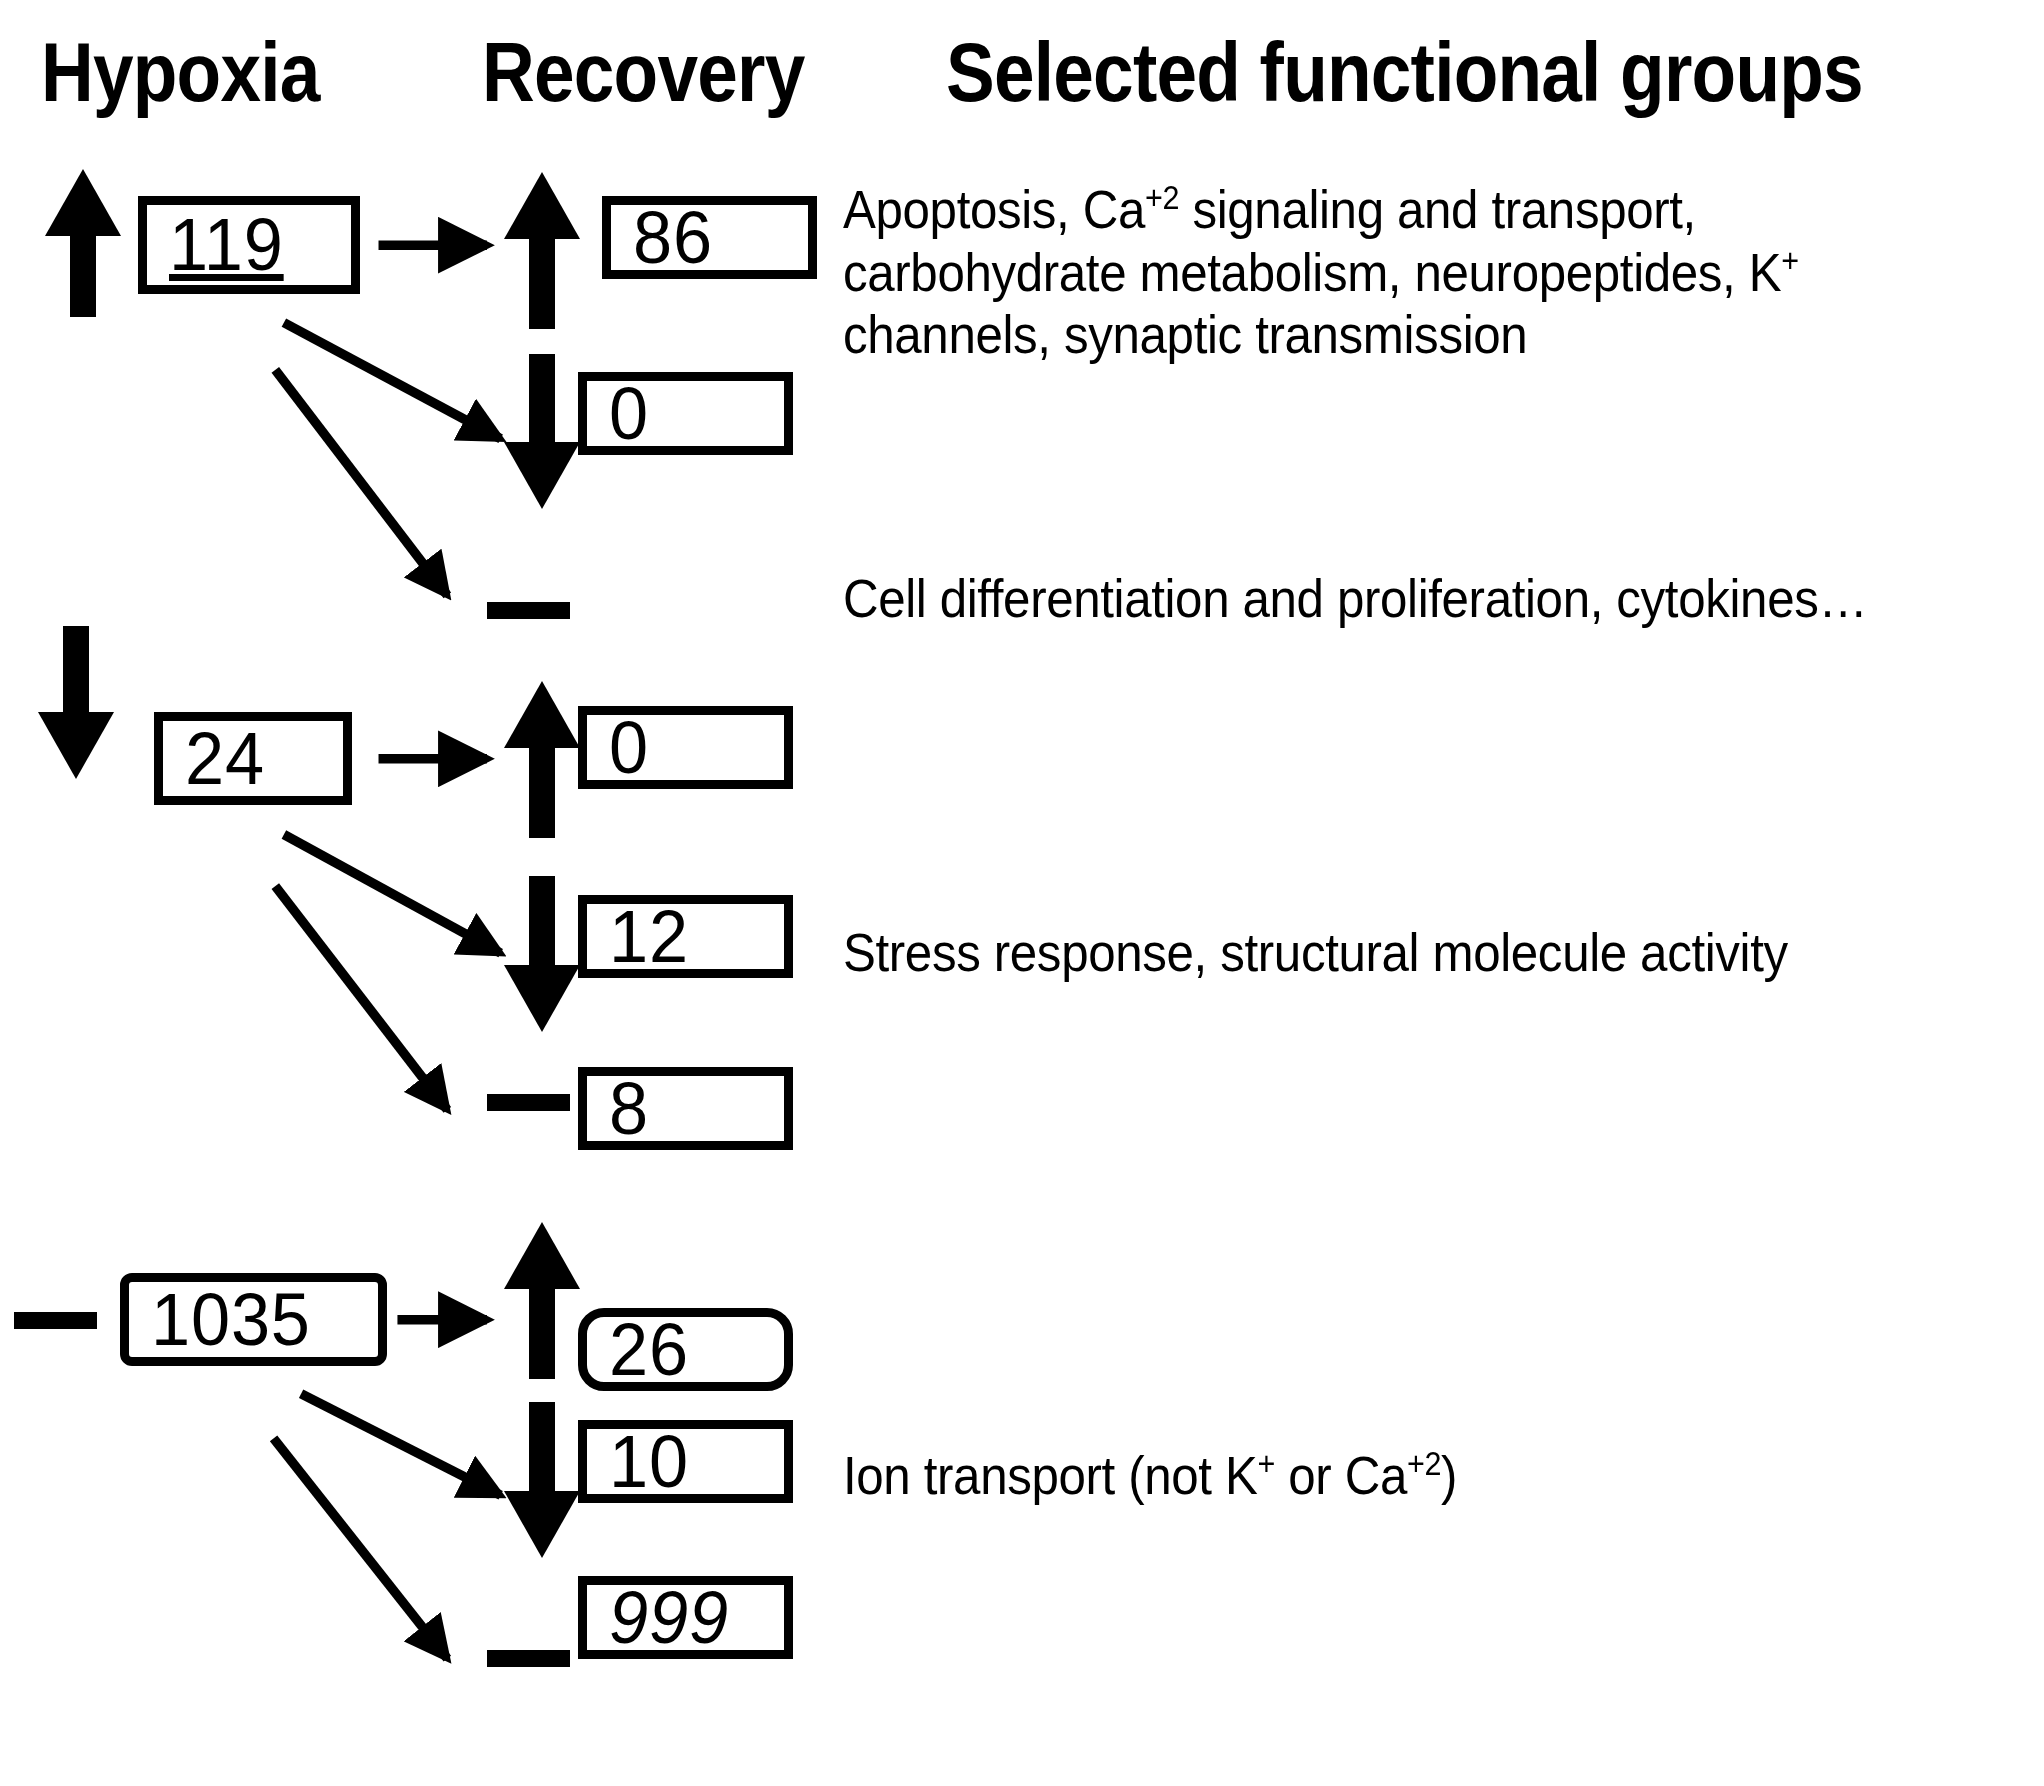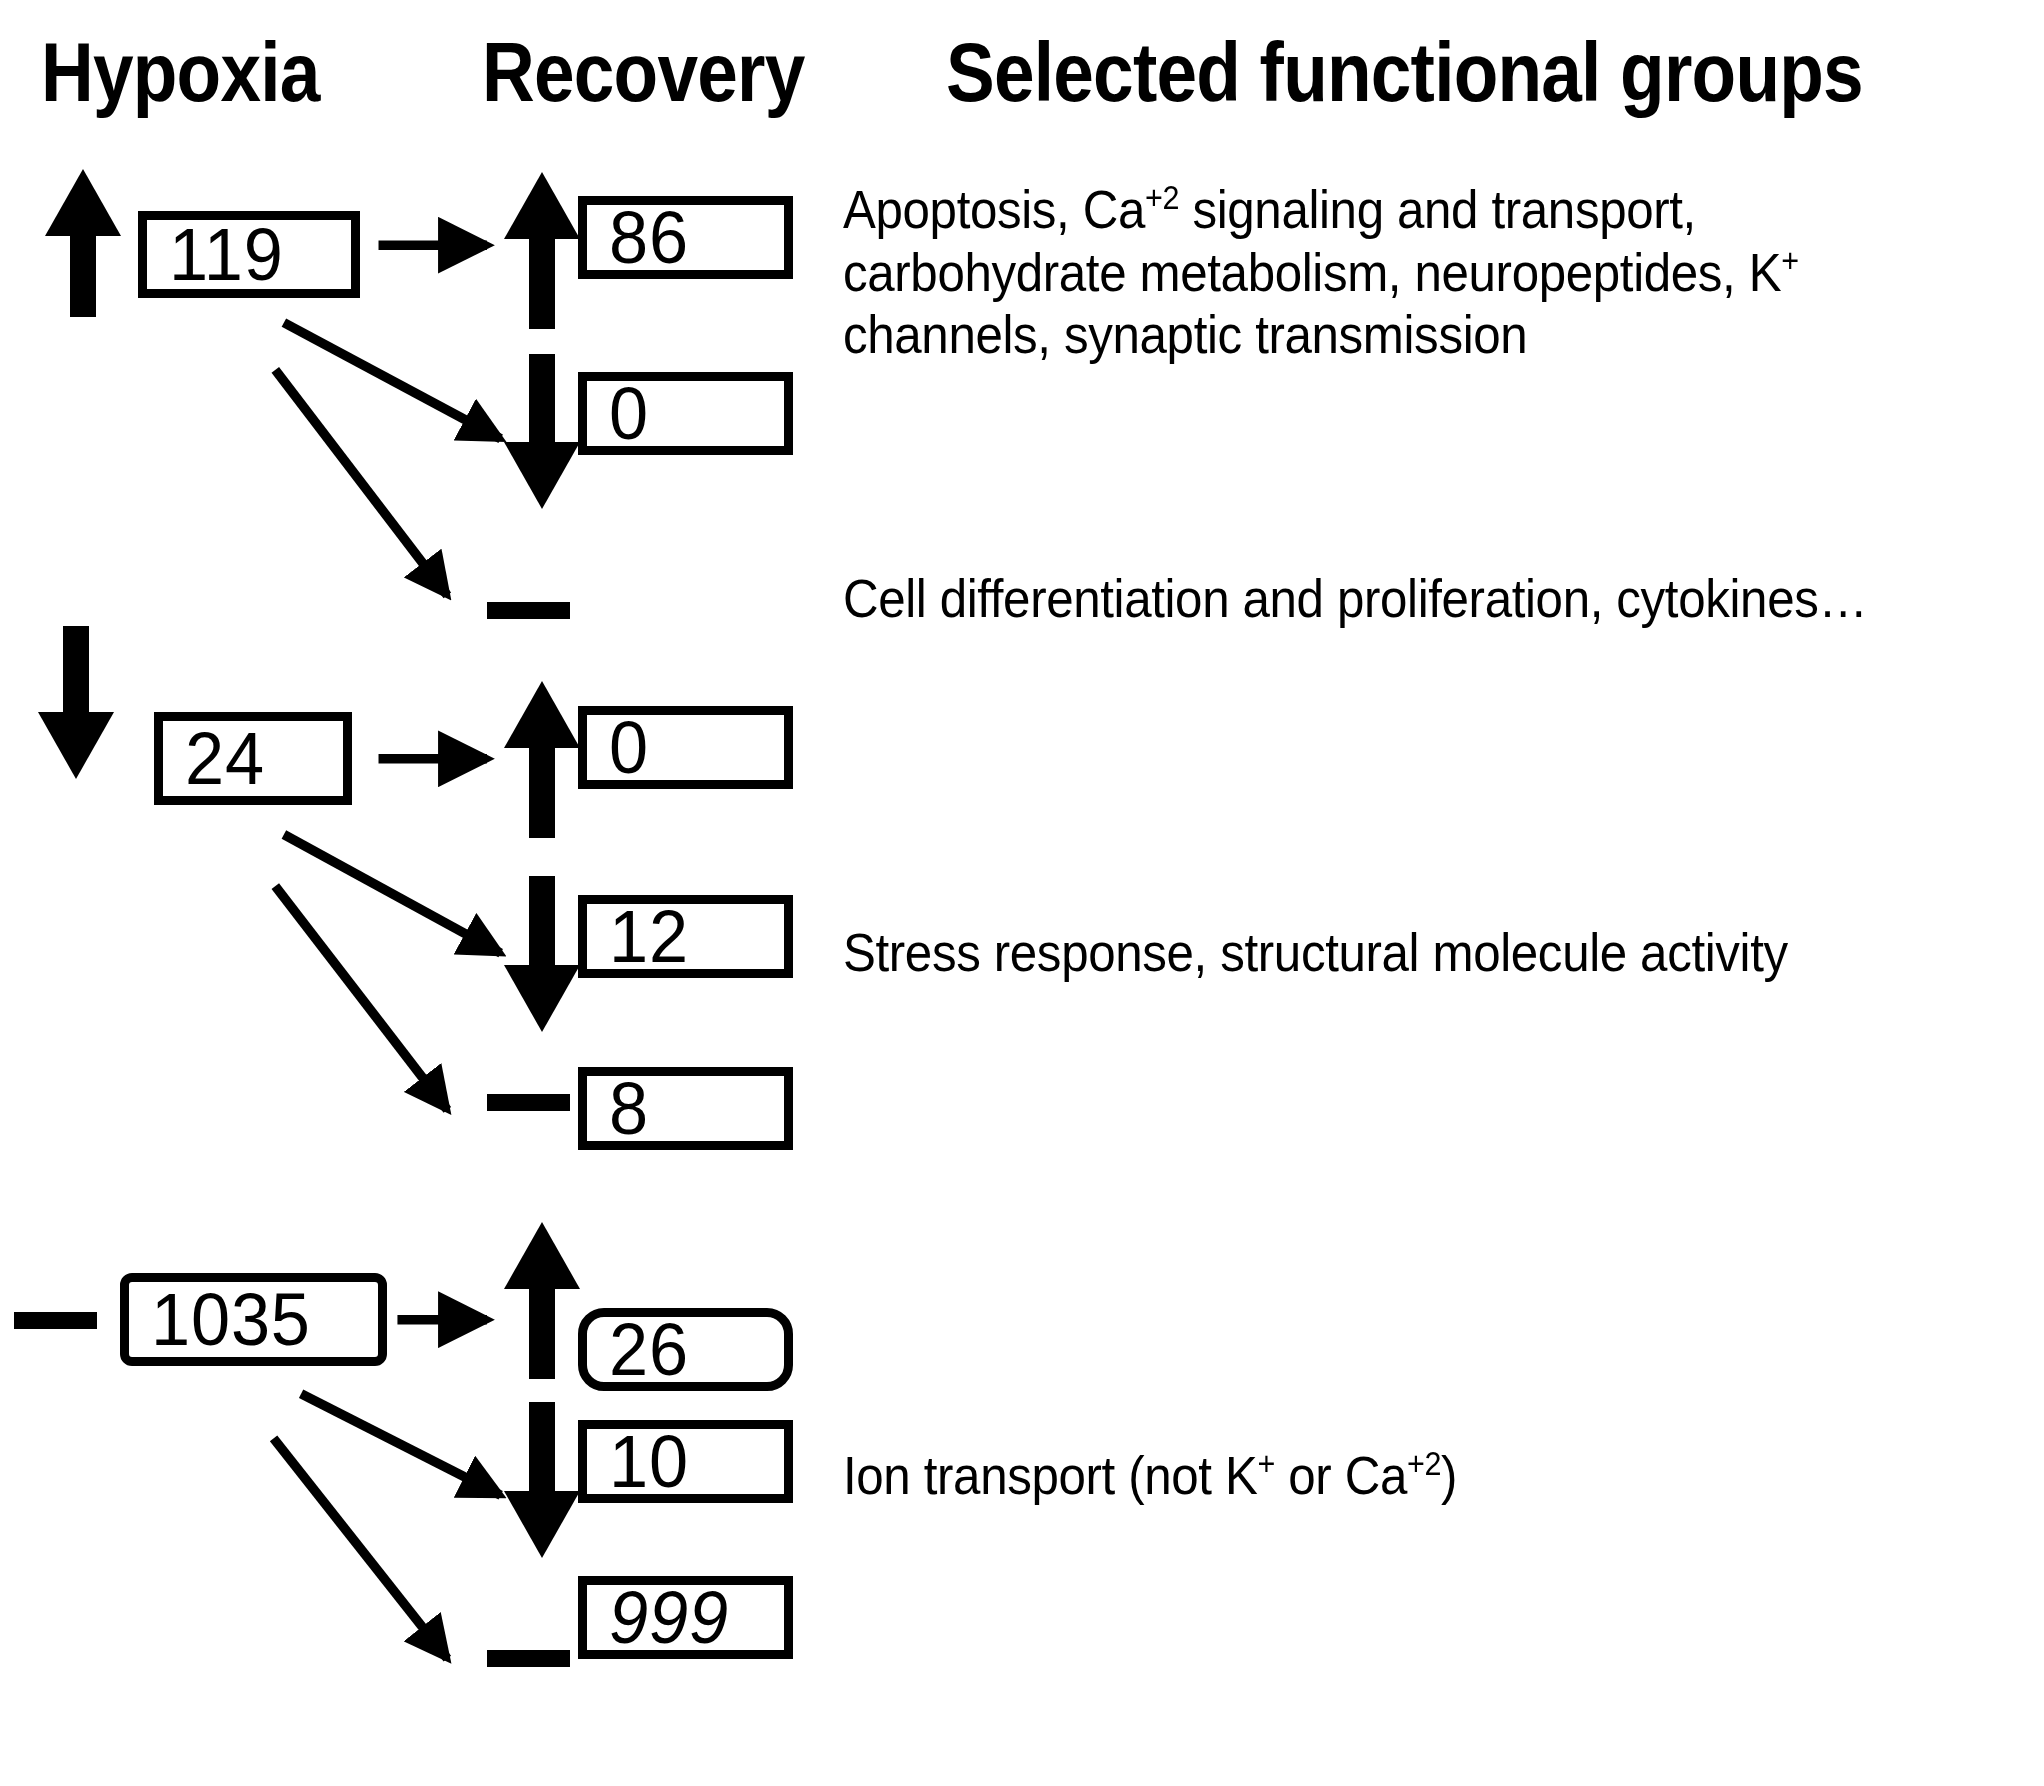--- a/index.html
+++ b/index.html
@@ -47,28 +47,28 @@
   }
   .numbox .num {
     font-size: 74px;
     line-height: 1;
     transform: scaleX(0.95);
     transform-origin: left center;
     letter-spacing: 0.9px;
   }
 
   
-  #box-h1 { left: 138px; top: 211px;  width: 222px; height: 87px; }
+  #box-h1 { left: 138px; top: 196px;  width: 222px; height: 98px; text-decoration: underline; }
   #box-h2 { left: 154px; top: 712px;  width: 198px; height: 93px; }
   #box-h3 { left: 120px; top: 1273px; width: 267px; height: 93px; border-radius: 12px; }
   #box-h3 .num { font-size: 74px; }
 
   
   .rbox { left: 578px; width: 215px; height: 83px; }
-  #box-r1 { top: 196px; }
+  #box-r1 { top: 196px; margin-left: 24px; }
   #box-r2 { top: 372px; }
   #box-r3 { top: 578px; }
   #box-r4 { top: 706px; }
   #box-r5 { top: 895px; }
   #box-r6 { top: 1067px; }
   #box-r7 { top: 1308px; border-radius: 26px; }
   #box-r8 { top: 1420px; }
   #box-r9 { top: 1576px; font-style: italic; }
 
   

